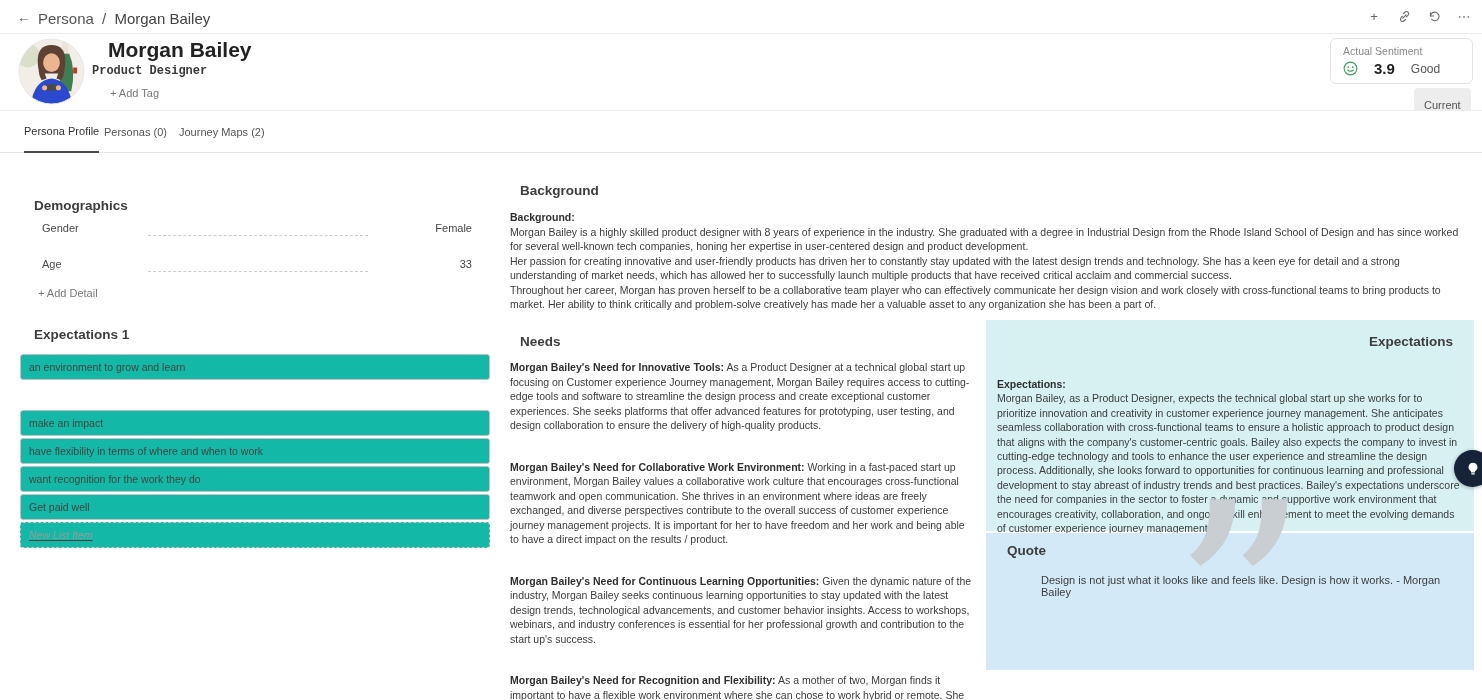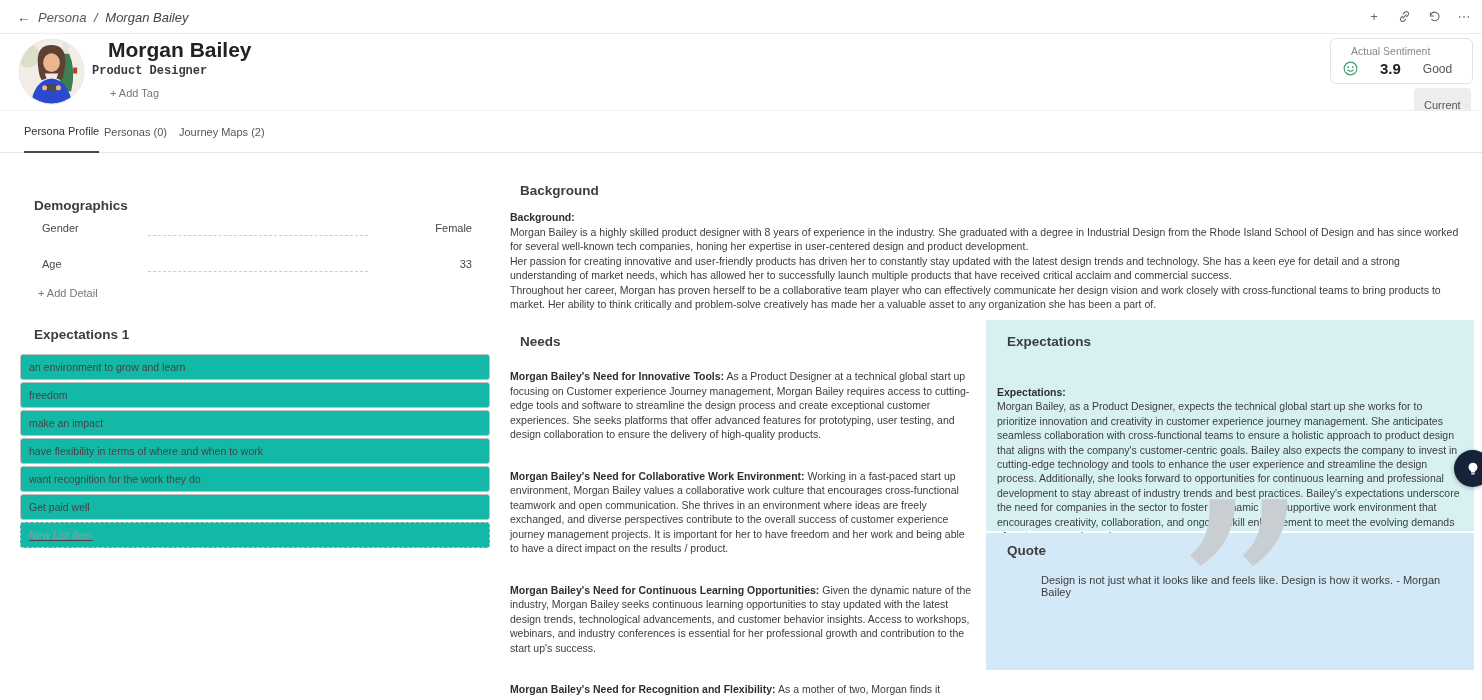--- a/index.html
+++ b/index.html
@@ -5,40 +5,40 @@
   * { margin:0; padding:0; box-sizing:border-box; }
   html,body { width:1482px; height:700px; overflow:hidden; background:#fff;
     font-family:"Liberation Sans", sans-serif; color:#3c3c3c; }
   .page { position:relative; width:1482px; height:700px; background:#fff; }
 
   
   .topbar { position:absolute; left:0; top:0; width:1482px; height:34px;
     background:#fff; border-bottom:1px solid #ececec; }
   .back-btn { position:absolute; left:14px; top:7px; width:20px; height:20px;
     font-size:14px; color:#555; text-align:center; line-height:20px; cursor:pointer; }
-  .breadcrumb { position:absolute; left:38px; top:10px; font-size:13px; color:#555;font-style:italic; }
+  .breadcrumb { position:absolute; left:38px; top:10px; font-size:15px; color:#555; }
   .breadcrumb span { margin-right:4px; }
   .crumb-link { cursor:pointer; }
   .crumb-current { color:#444; }
   .topbar-actions { position:absolute; right:8px; top:6px; display:flex; gap:10px; align-items:center; }
   .tb-icon { width:20px; height:20px; display:flex; align-items:center; justify-content:center;
     color:#666; font-size:13px; cursor:pointer; }
 
   
   .header { position:absolute; left:0; top:34px; width:1482px; height:77px;
     background:#fff; border-bottom:1px solid #f0f0f0; }
   .avatar { position:absolute; left:18px; top:4px; width:67px; height:67px; border-radius:50%;
     overflow:hidden; cursor:pointer; }
   .persona-name { position:absolute; left:108px; top:4px; font-size:21px; font-weight:700; color:#222; }
   .persona-role { position:absolute; left:92px; top:30px; font-size:12px; font-weight:600; color:#3a3a3a;font-family:Liberation Mono, monospace; }
   .add-tag { position:absolute; left:110px; top:53px; font-size:11px; color:#777; cursor:pointer; }
   .sentiment-card { position:absolute; left:1330px; top:4px; width:143px; height:46px;
     border:1px solid #e3e3e3; border-radius:6px; background:#fff; padding:6px 12px 0 12px; }
-  .sentiment-label { font-size:10.5px; color:#8a8a8a;margin-left:8px; }
-  .sentiment-row { display:flex; align-items:center; gap:22px; margin-top:3px; }
+  .sentiment-label { font-size:10.5px; color:#8a8a8a; }
+  .sentiment-row { display:flex; align-items:center; gap:16px; margin-top:3px; }
   .sentiment-score { font-size:15px; font-weight:700; color:#222; }
   .sentiment-rating { font-size:12px; color:#555; }
   .current-badge { position:absolute; left:1414px; top:54px; background:var(--current_badge_bg,#ededed);
     border-radius:4px; padding:11px 10px; font-size:11px; color:#555; cursor:pointer; }
 
   
   .tabs { position:absolute; left:0; top:111px; width:1482px; height:42px;
     border-bottom:1px solid #e6e6e6; background:#fff; }
   .tab { position:absolute; top:0; height:42px; display:flex; align-items:center;
     font-size:11px; color:#555; cursor:pointer; }
@@ -66,27 +66,27 @@
   
   .bg-title { position:absolute; left:520px; top:183px; }
   .bg-text { position:absolute; left:510px; top:210px; width:950px; font-size:10.5px;
     line-height:14.5px; color:#3c3c3c; cursor:text; }
   .bold-label { font-weight:700; color:#2f2f2f; }
 
   
   .needs-title { position:absolute; left:520px; top:334px; }
   .needs-text { position:absolute; left:510px; top:360px; width:462px; font-size:10.5px;
     line-height:14.5px; color:#3c3c3c; cursor:text; }
-  .needs-text p { margin-bottom:27px;margin-top:9px; }
+  .needs-text p { margin-bottom:27px; }
   .needs-text b { color:#2f2f2f; }
 
   
   .exp-panel { position:absolute; left:986px; top:320px; width:488px; height:211px;
     background:var(--expectations_bg,#d7f1f2); padding:14px 21px; }
-  .exp-panel .sec-title { margin-bottom:36px; }
+  .exp-panel .sec-title { margin-bottom:28px;text-align:right; }
   .panel-text { font-size:10.5px; line-height:14.4px; color:#3c3c3c; margin-left:-10px;
     width:467px; cursor:text; }
   .quote-panel { position:absolute; left:986px; top:533px; width:488px; height:137px;
     background:var(--quote_bg,#d3e9f7); padding:10px 21px; }
   .quote-panel .sec-title { margin-bottom:16px; }
   .quote-marks { position:absolute; left:185px; top:-65px; font-size:270px; line-height:1;
     color:#c9ced3; font-family:"DejaVu Serif", serif; pointer-events:none; }
   .quote-text { position:relative; font-size:11px; color:#3c3c3c; margin-left:-10px; width:467px; cursor:text;padding-left:44px; }
 
   
@@ -188,21 +188,20 @@
   </div>
   <div class="demo-row r2">
     <span class="demo-label">Age</span>
     <span class="demo-line"></span>
     <span class="demo-value">33</span>
   </div>
   <div class="add-detail">+ Add Detail</div>
 
   <div class="sec-title exp-title">Expectations 1</div>
   <input class="list-input li0" value="an environment to grow and learn" style="">
-  <input class="list-input li1" value="freedom" style="">
   <input class="list-input li2" value="make an impact" style="">
   <input class="list-input li3" value="have flexibility in terms of where and when to work" style="">
   <input class="list-input li4" value="want recognition for the work they do" style="">
   <input class="list-input li5" value="Get paid well" style="">
   <input class="list-input new-item" placeholder="New List Item" style="">
 
   <div class="sec-title bg-title">Background</div>
   <div class="bg-text">
     <div class="bold-label">Background:</div>
     <div>Morgan Bailey is a highly skilled product designer with 8 years of experience in the industry. She graduated with a degree in Industrial Design from the Rhode Island School of Design and has since worked for several well-known tech companies, honing her expertise in user-centered design and product development.</div>

